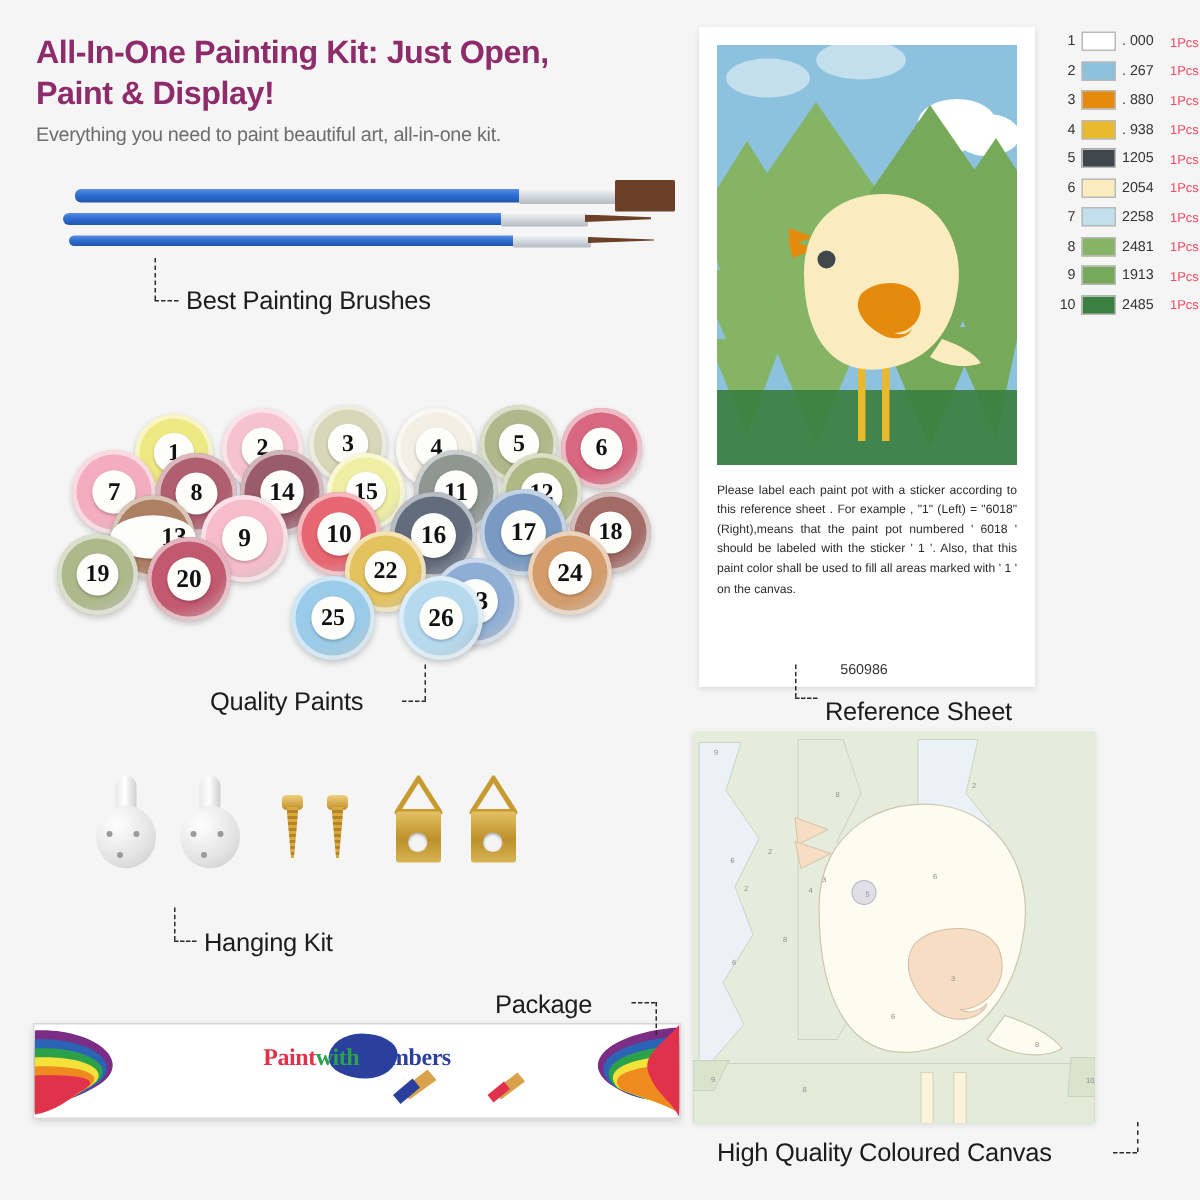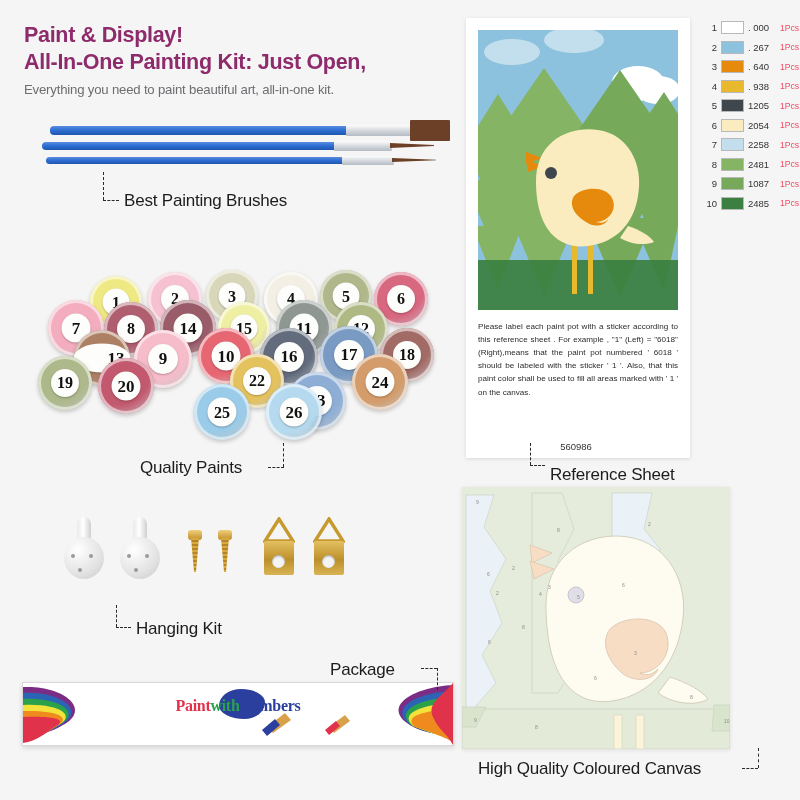--- a/index.html
+++ b/index.html
@@ -113,22 +113,22 @@
       background:#ffffff;overflow:hidden;box-shadow:0 1px 4px rgba(0,0,0,.10);}
   .cnum{position:absolute;font-size:5px;color:#8d8d8d;
       font-family:"Liberation Sans",sans-serif;}
 </style>
 </head>
 <body>
 
 <div class="page">
 
   <div class="headline">
+    <div>All-In-One Painting Kit: Just Open,</div>
     <div>Paint &amp; Display!</div>
-    <div>All-In-One Painting Kit: Just Open,</div>
   </div>
   <div class="subhead">Everything you need to paint beautiful art, all-in-one kit.</div>
 
   <div class="brushes">
     <div class="brush" style="left:38px;top:14px;width:400px;">
       <div class="handle" style="width:300px;"></div>
       <div class="ferrule" style="left:296px;width:68px;"></div>
       <div class="tip" style="left:360px;top:-6px;width:40px;height:21px;border-radius:1px;"></div>
     </div>
     <div class="brush" style="left:30px;top:30px;width:392px;height:8px;">
@@ -368,21 +368,21 @@
       </div>
       <div class="lrow">
         <div class="lnum">2</div>
         <div class="lsw" style="background: rgb(140, 194, 221);"></div>
         <div class="lcode">. 267</div>
         <div class="lqty" style="color: rgb(239, 75, 99);">1Pcs</div>
       </div>
       <div class="lrow">
         <div class="lnum">3</div>
         <div class="lsw" style="background: rgb(229, 138, 12);"></div>
-        <div class="lcode">. 640</div>
+        <div class="lcode">. 880</div>
         <div class="lqty" style="color: rgb(239, 75, 99);">1Pcs</div>
       </div>
       <div class="lrow">
         <div class="lnum">4</div>
         <div class="lsw" style="background: rgb(232, 185, 44);"></div>
         <div class="lcode">. 938</div>
         <div class="lqty" style="color: rgb(239, 75, 99);">1Pcs</div>
       </div>
       <div class="lrow">
         <div class="lnum">5</div>
@@ -404,21 +404,21 @@
       </div>
       <div class="lrow">
         <div class="lnum">8</div>
         <div class="lsw" style="background: rgb(132, 180, 100);"></div>
         <div class="lcode">2481</div>
         <div class="lqty" style="color: rgb(239, 75, 99);">1Pcs</div>
       </div>
       <div class="lrow">
         <div class="lnum">9</div>
         <div class="lsw" style="background: rgb(118, 170, 90);"></div>
-        <div class="lcode">1087</div>
+        <div class="lcode">1913</div>
         <div class="lqty" style="color: rgb(239, 75, 99);">1Pcs</div>
       </div>
       <div class="lrow">
         <div class="lnum">10</div>
         <div class="lsw" style="background: rgb(59, 128, 64);"></div>
         <div class="lcode">2485</div>
         <div class="lqty" style="color: rgb(239, 75, 99);">1Pcs</div>
       </div>
     </div>
 

